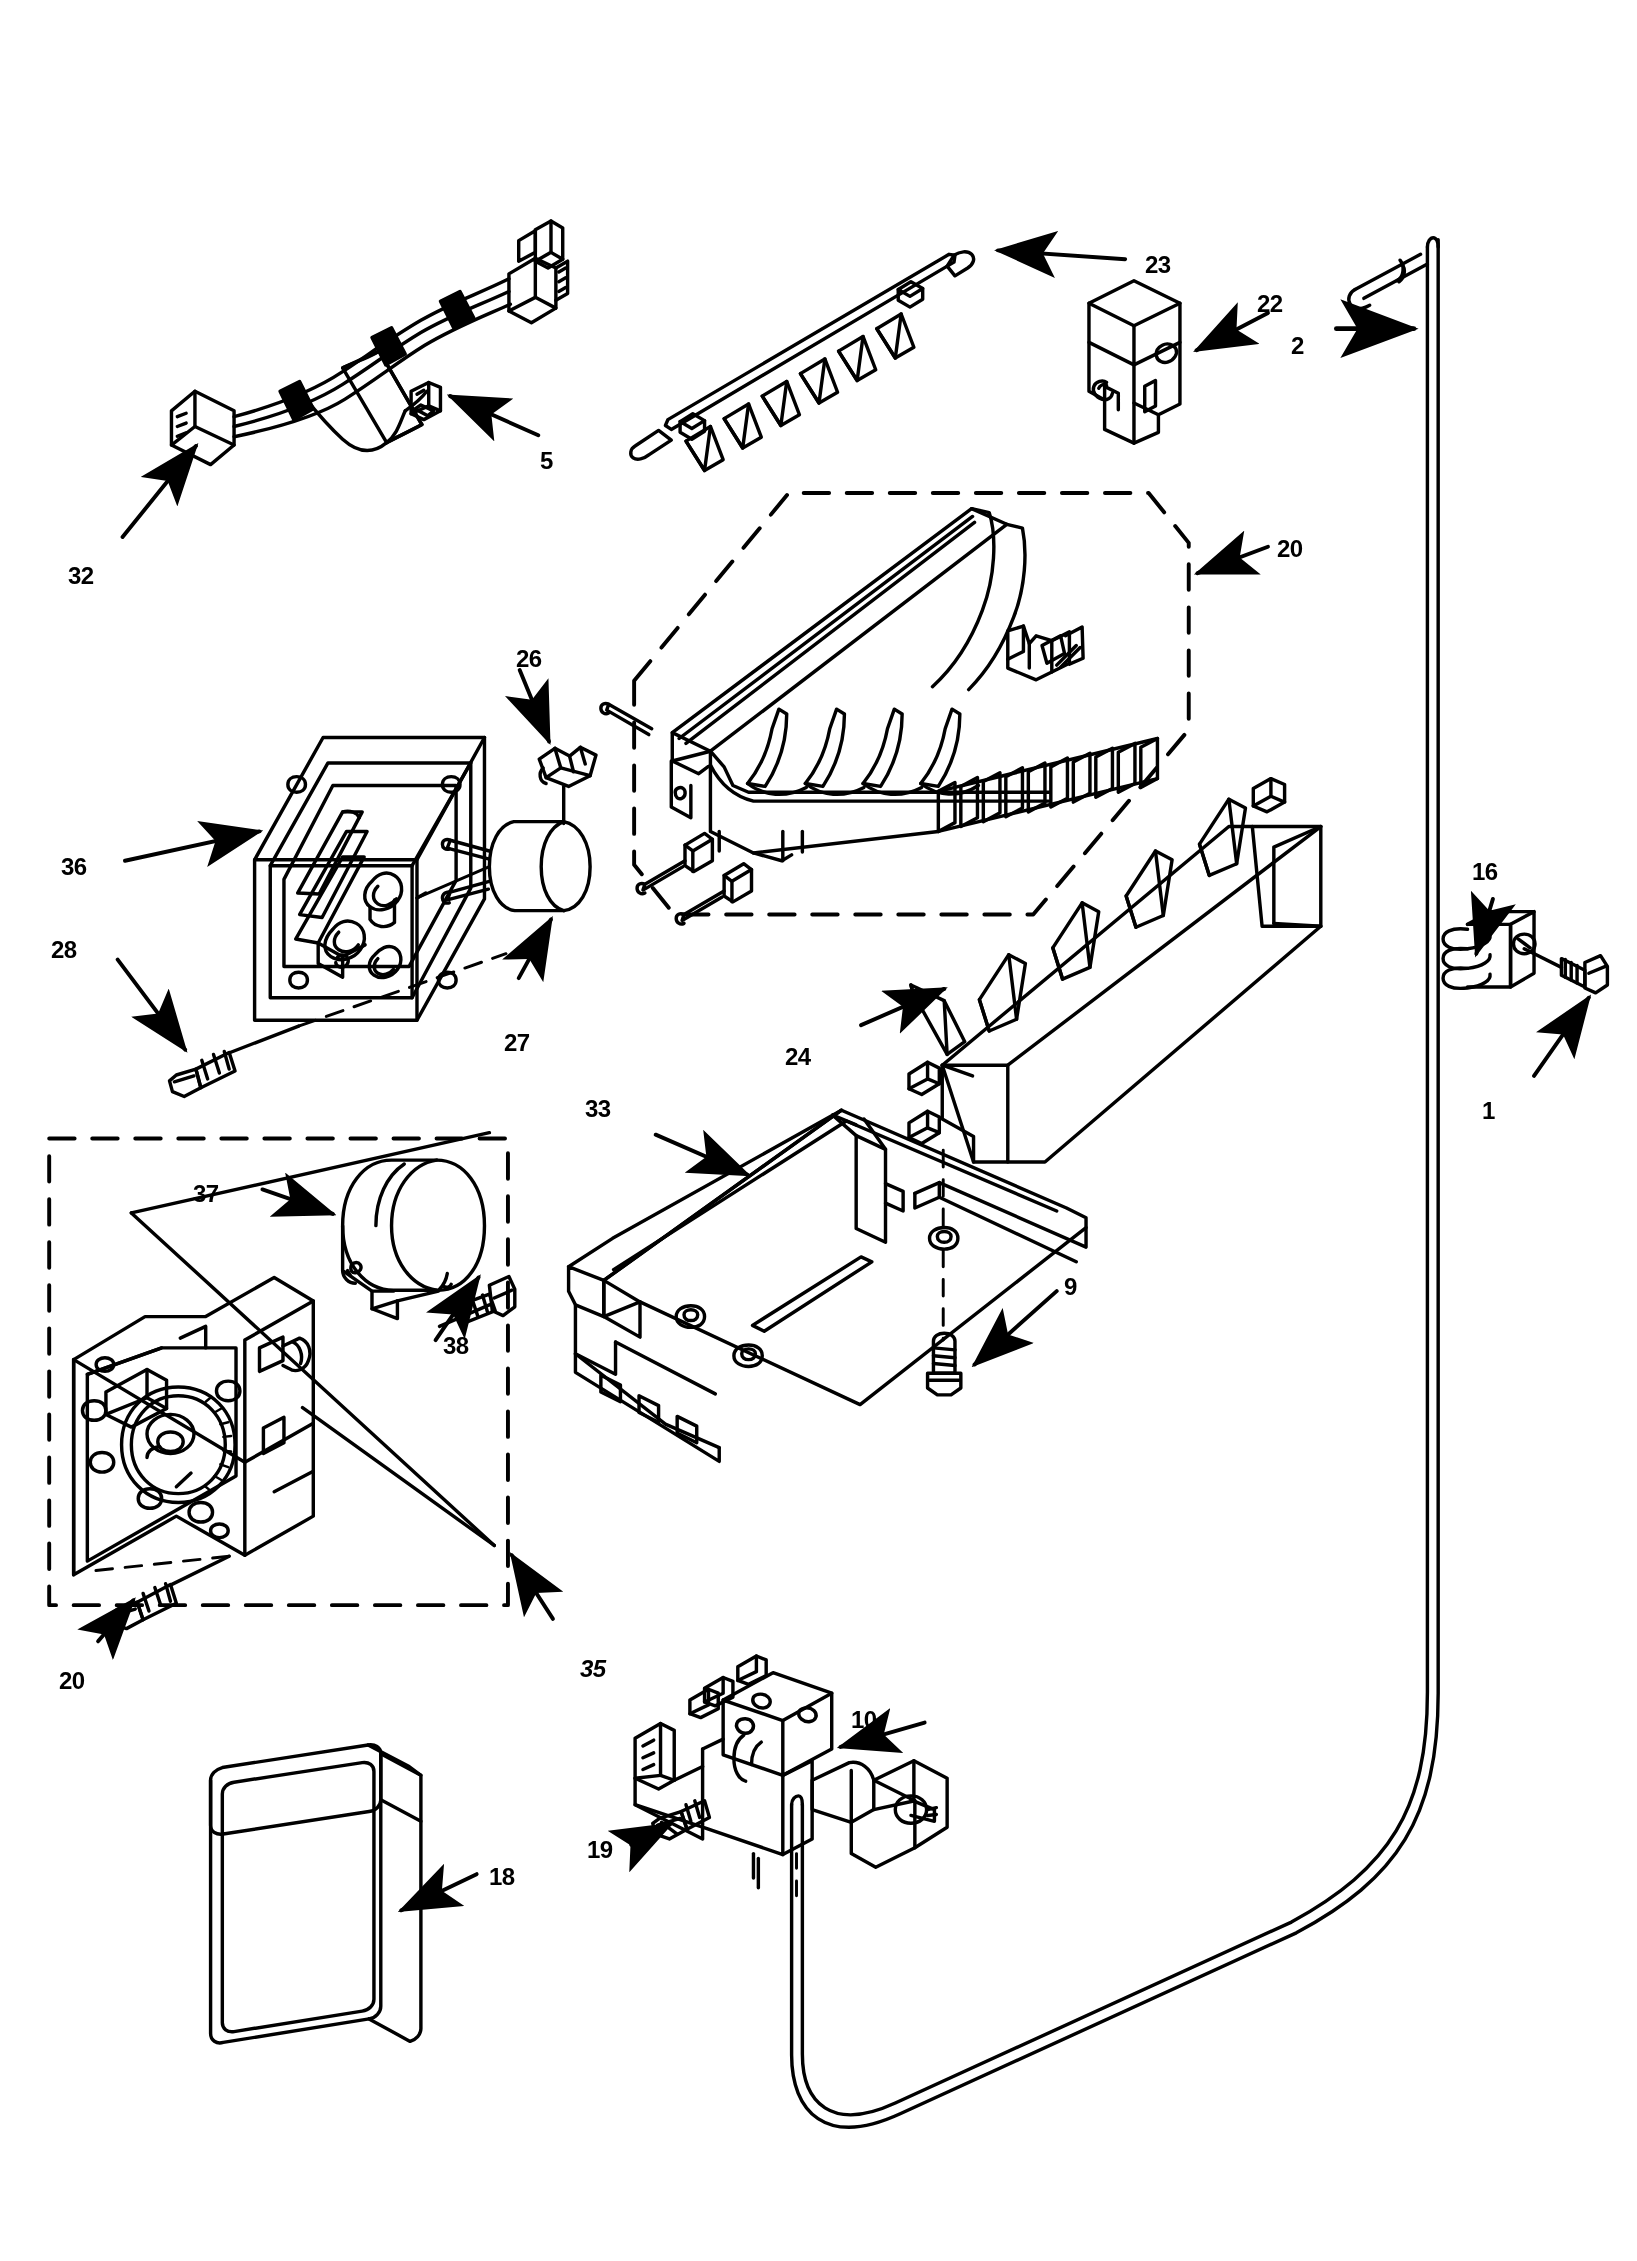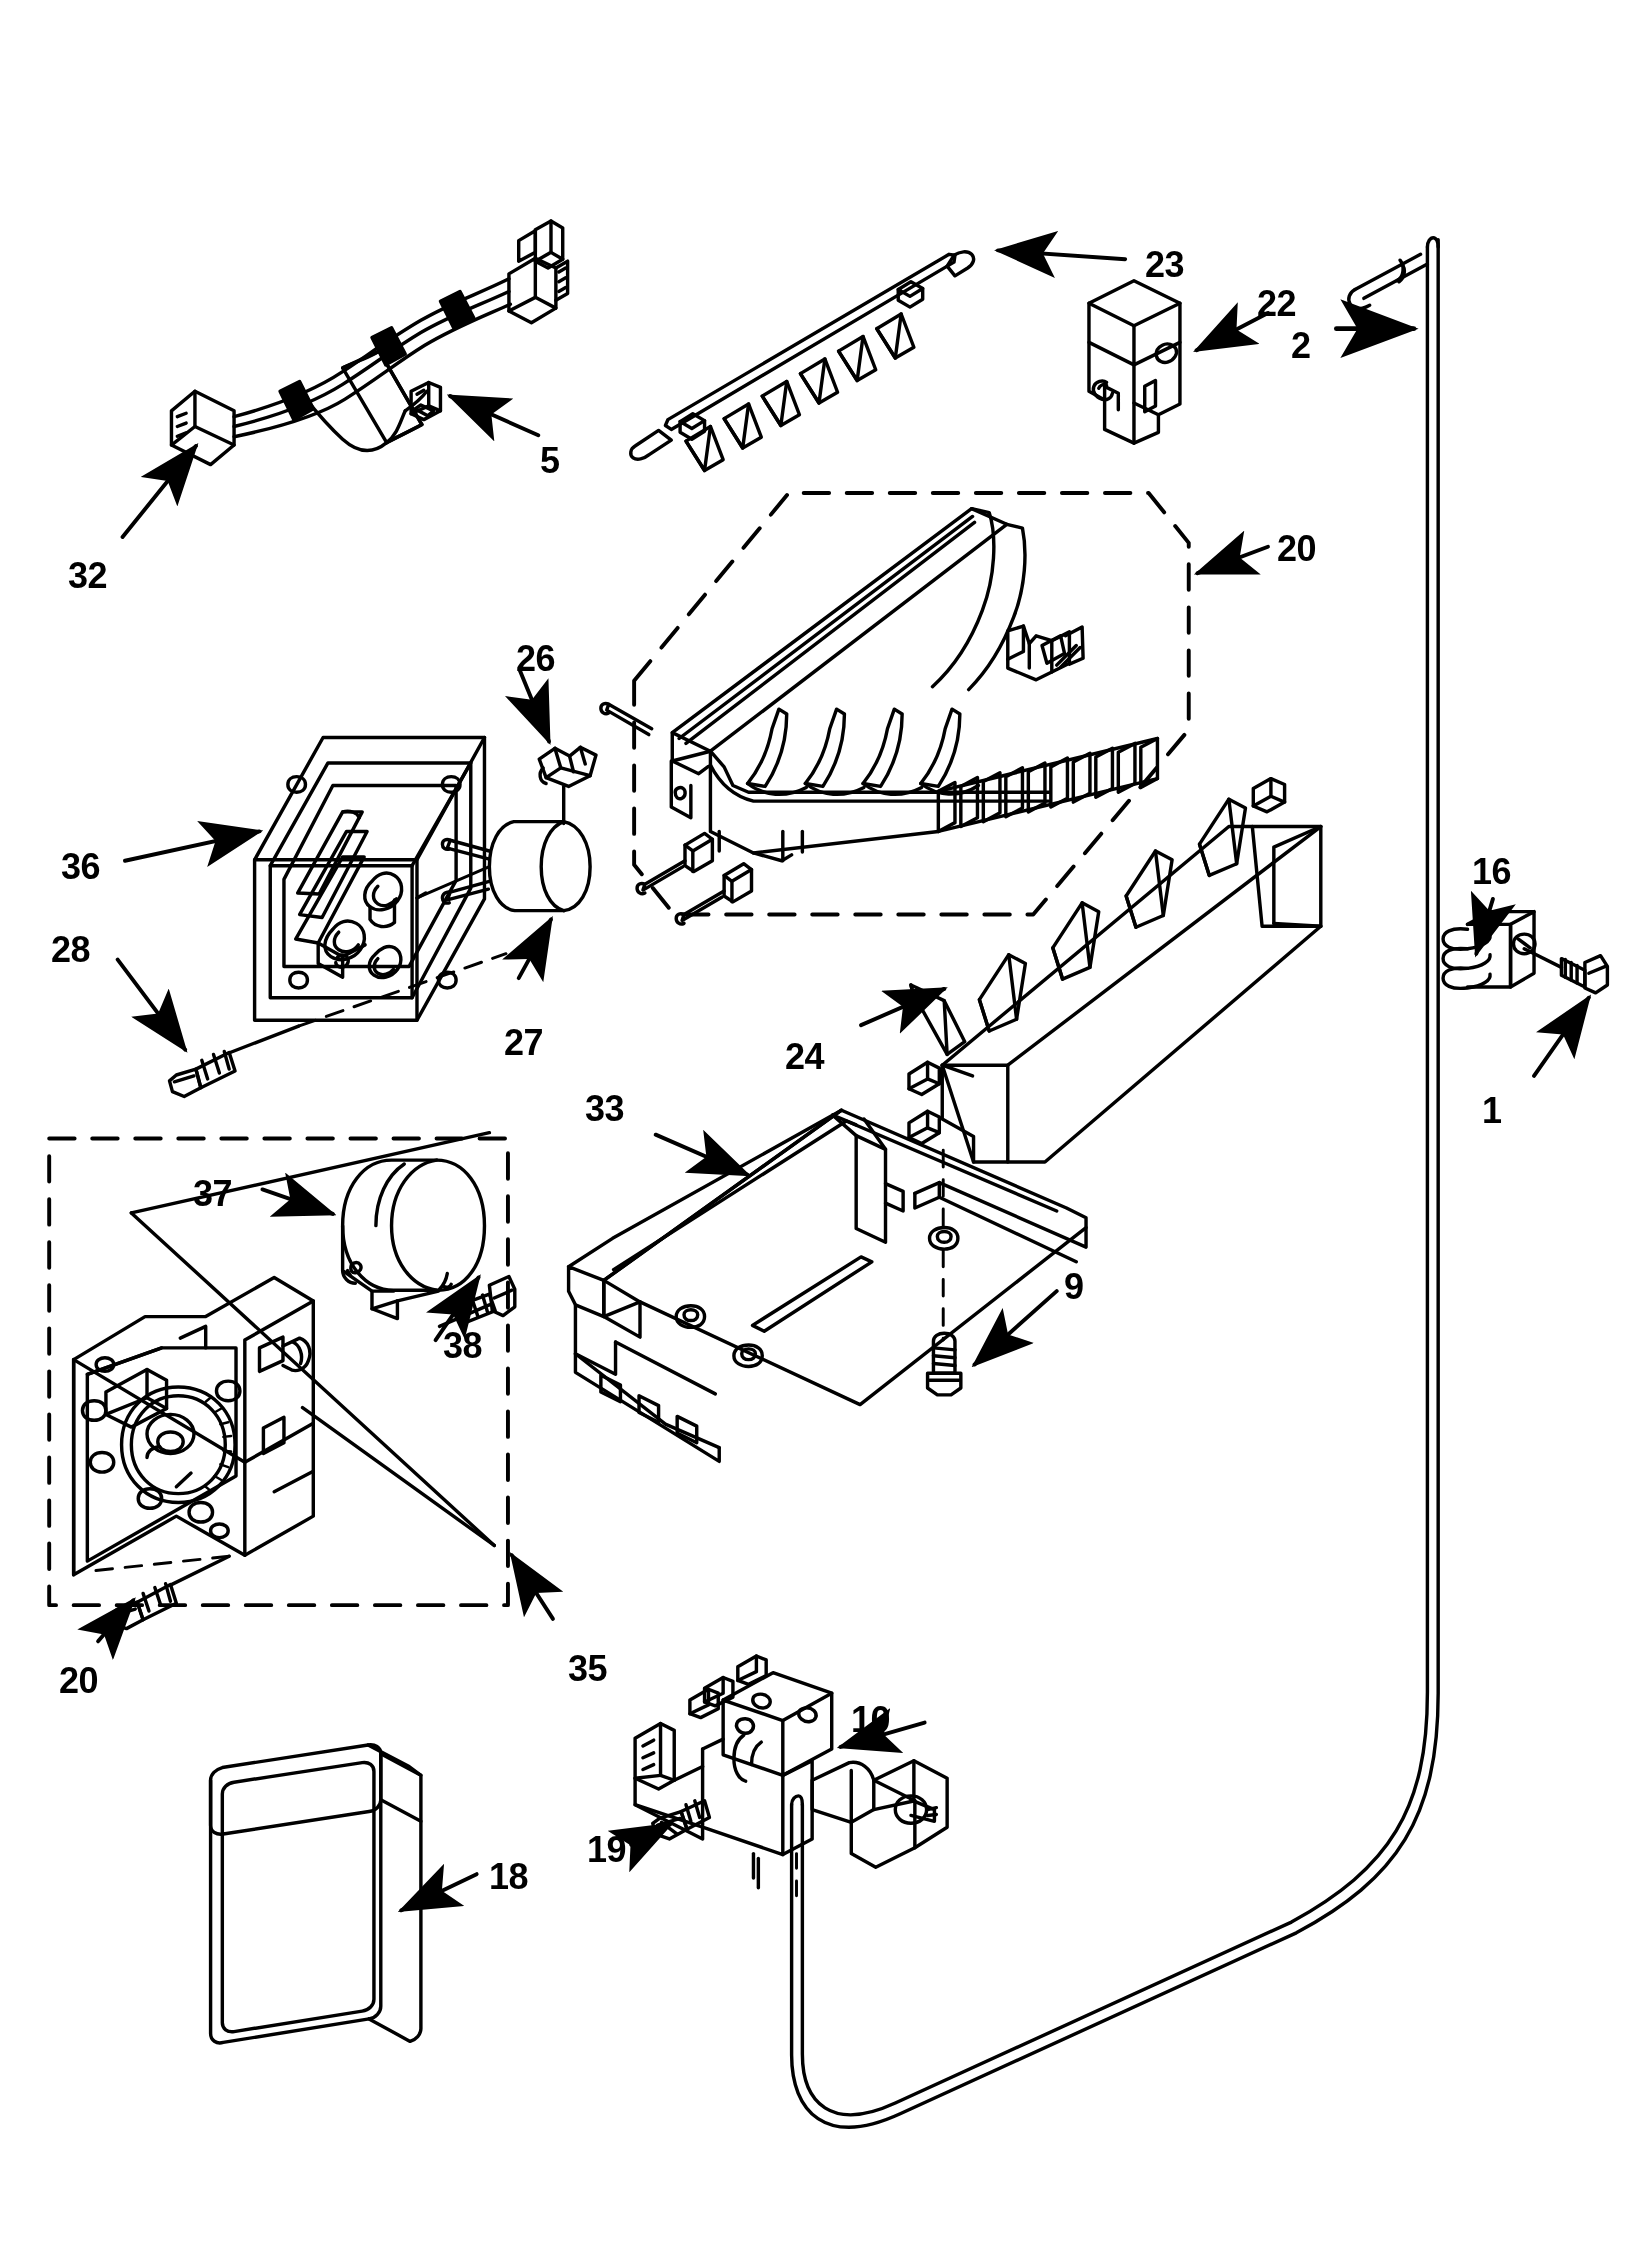--- a/index.html
+++ b/index.html
@@ -10,21 +10,21 @@
     width:1638px;
     height:2261px;
     background:#ffffff;
     overflow:hidden;
   }
   #sheet svg{position:absolute;top:0;left:0;width:1638px;height:2261px;}
   .callout{
     position:absolute;
     font-family:"Liberation Sans", sans-serif;
     font-weight:bold;
-    font-size:36px;
+    font-size:24px;
     line-height:36px;
     color:#000000;
     letter-spacing:-0.5px;
     white-space:nowrap;
     user-select:none;
   }
 </style>
 </head>
 <body>
 
@@ -595,20 +595,20 @@
 <div class="callout" style="left:61px;top:849px;">36</div>
 <div class="callout" style="left:51px;top:932px;">28</div>
 <div class="callout" style="left:504px;top:1025px;">27</div>
 <div class="callout" style="left:1472px;top:854px;">16</div>
 <div class="callout" style="left:1482px;top:1093px;">1</div>
 <div class="callout" style="left:785px;top:1039px;">24</div>
 <div class="callout" style="left:585px;top:1091px;">33</div>
 <div class="callout" style="left:1064px;top:1269px;">9</div>
 <div class="callout" style="left:193px;top:1176px;">37</div>
 <div class="callout" style="left:443px;top:1328px;text-align:center;">38</div>
-<div class="callout" style="left:568px;top:1651px;">35</div>
+<div class="callout" style="left:580px;top:1651px;font-style:italic;">35</div>
 <div class="callout" style="left:59px;top:1663px;">20</div>
 <div class="callout" style="left:489px;top:1859px;">18</div>
 <div class="callout" style="left:851px;top:1702px;">10</div>
 <div class="callout" style="left:587px;top:1832px;">19</div>
 
 </div>
 
 
 </body></html>

